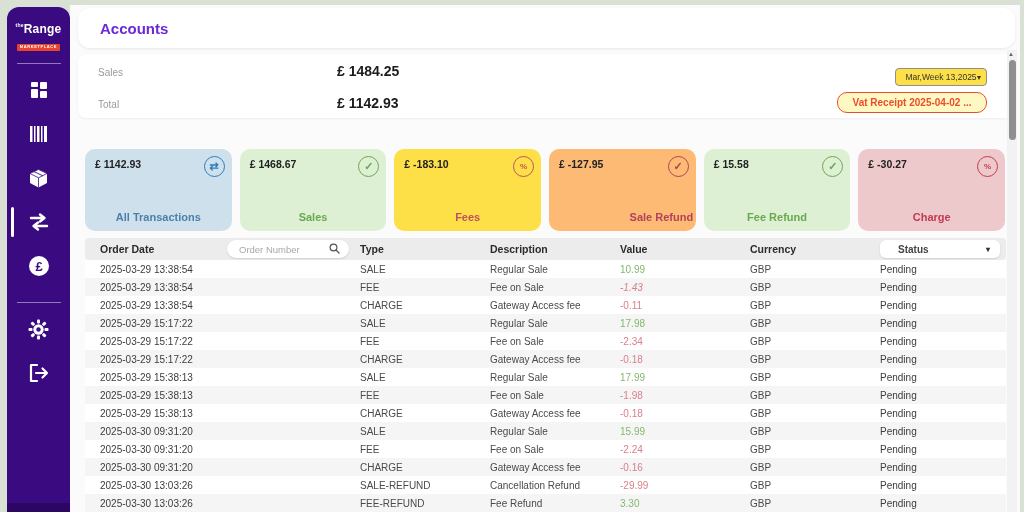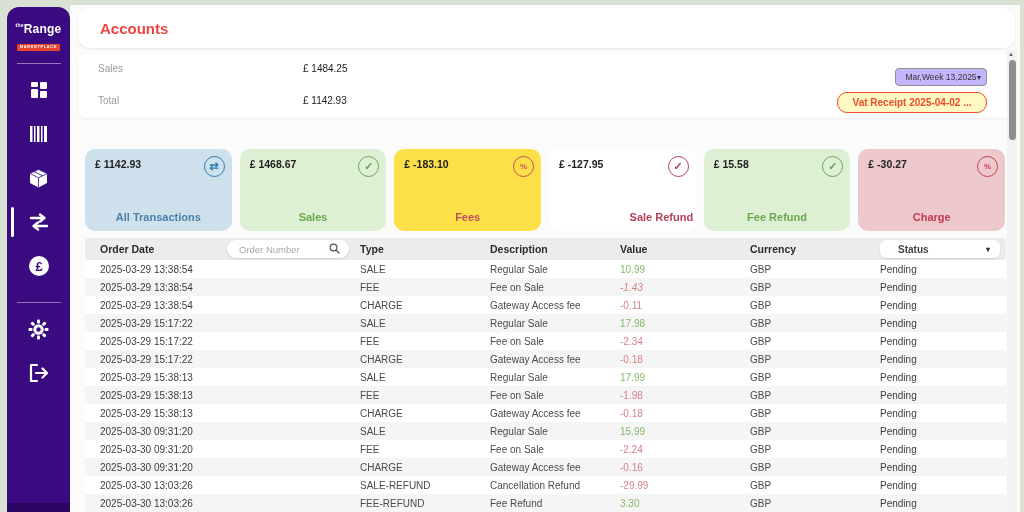--- a/index.html
+++ b/index.html
@@ -17,28 +17,28 @@
   .logo-text .pre { font-size:5px; vertical-align:top; }
   .logo-badge { display:inline-block; margin-top:2px; background:#e8432d; color:#fff; font-size:4px; letter-spacing:0.6px; padding:1.5px 3px; border-radius:1px; font-weight:bold; }
   .side-div { width:44px; height:1px; background:rgba(255,255,255,0.45); margin:12px 0 4px 0; }
   .nav-item { position:relative; width:100%; height:44px; display:flex; align-items:center; justify-content:center; cursor:pointer; }
   .nav-item svg { display:block; }
   .nav-item .active-bar { display:none; }
   .nav-item.active .active-bar { display:block; position:absolute; left:4px; top:7px; width:3px; height:30px; background:#fff; border-radius:2px; }
 
   
   .header-card { position:absolute; left:78px; top:8px; width:937px; height:40px; background:#fff; border-radius:12px; box-shadow:0 1px 3px rgba(0,0,0,0.08); display:flex; align-items:center; }
-  .page-title { margin-left:22px; font-size:15px; font-weight:600; color:#ef4444; }
+  .page-title { margin-left:22px; font-size:15px; font-weight:600; color:#6d28d9; }
 
   
   .summary-card { position:absolute; left:78px; top:54px; width:937px; height:64px; background:#fff; border-radius:8px; box-shadow:0 1px 3px rgba(0,0,0,0.06); }
   .sum-row { position:absolute; left:20px; height:12px; font-size:10px; }
   .sum-label { display:inline-block; width:205px; color:#9a9a9a; }
-  .sum-value { font-weight:normal; color:#1b1b1b; font-size:10px; }
-  .period-select { position:absolute; right:28px; top:14px; width:92px; height:18px; border:1px solid #8f8f8f; border-radius:4px; background:#c4b5fd; font-size:8.5px; color:#333; display:flex; align-items:center; justify-content:center; gap:4px; cursor:pointer; }
+  .sum-value { font-weight:bold; color:#1b1b1b; font-size:14px;margin-left:34px; }
+  .period-select { position:absolute; right:28px; top:14px; width:92px; height:18px; border:1px solid #8f8f8f; border-radius:4px; background:#fde047; font-size:8.5px; color:#333; display:flex; align-items:center; justify-content:center; gap:4px; cursor:pointer; }
   .period-select .chev { font-size:8px; color:#333; position:absolute; right:5px; }
   .vat-btn { position:absolute; right:28px; top:38px; width:150px; height:21px; background:#fef9c3; border:1.5px solid #ee4b2b; border-radius:10px; color:#ee4b2b; font-size:10px; font-weight:bold; display:flex; align-items:center; justify-content:center; cursor:pointer; }
 
   
   .cards-row { position:absolute; left:85px; top:149px; width:920px; height:82px; display:flex; gap:8px; }
   .stat-card { position:relative; flex:1; border-radius:10px; padding:9px 10px; cursor:pointer; }
   .stat-value { font-size:10.5px; font-weight:bold; color:#222; }
   .stat-icon { position:absolute; top:7px; right:7px; width:21px; height:21px; border:1.5px solid; border-radius:50%; display:flex; align-items:center; justify-content:center; font-size:11px; font-weight:bold; }
   .stat-icon.small-glyph { font-size:8px; }
   .stat-label { position:absolute; bottom:8px; left:0; width:100%; text-align:center; font-size:11px; font-weight:bold; }
@@ -180,21 +180,21 @@
     <div class="stat-label" style="color: rgb(106, 168, 79);">Sales</div>
   </div>
 
   <div class="stat-card" style="background: #fde047;">
     <div class="stat-value">£ -183.10</div>
     <div class="stat-icon small-glyph" style="border-color: rgb(193, 79, 95); color: rgb(193, 79, 95);">%</div>
     <div class="stat-label" style="color: rgb(193, 79, 95);">Fees</div>
   </div>
 
 
-  <div class="stat-card" style="background: #ffffff;">
+  <div class="stat-card" style="background: #fdba74;">
     <div class="stat-value">£ -127.95</div>
     <div class="stat-icon" style="border-color: rgb(178, 65, 90); color: rgb(178, 65, 90);">✓</div>
     <div class="stat-label" style="color: rgb(178, 65, 90); margin-left: 39px;">Sale Refund</div>
   </div>
 
   <div class="stat-card" style="background: rgb(222, 240, 211);">
     <div class="stat-value">£ 15.58</div>
     <div class="stat-icon" style="border-color: rgb(106, 168, 79); color: rgb(106, 168, 79);">✓</div>
     <div class="stat-label" style="color: rgb(106, 168, 79);">Fee Refund</div>
   </div>

